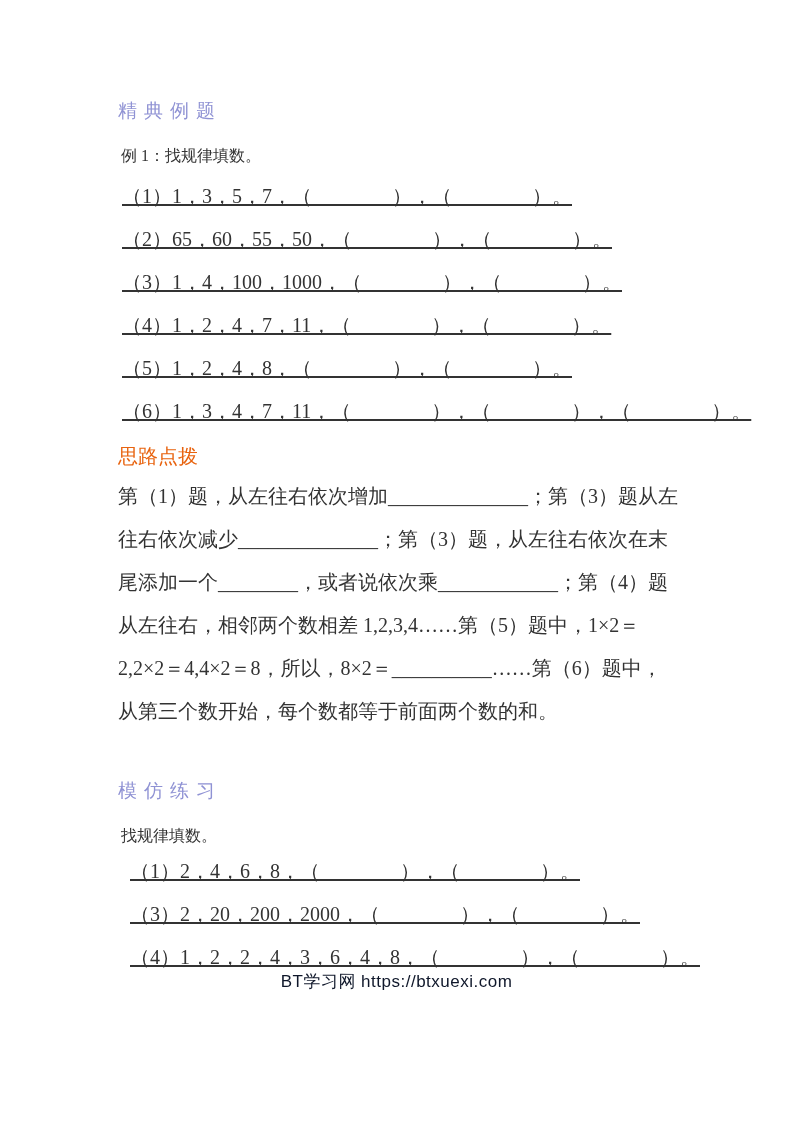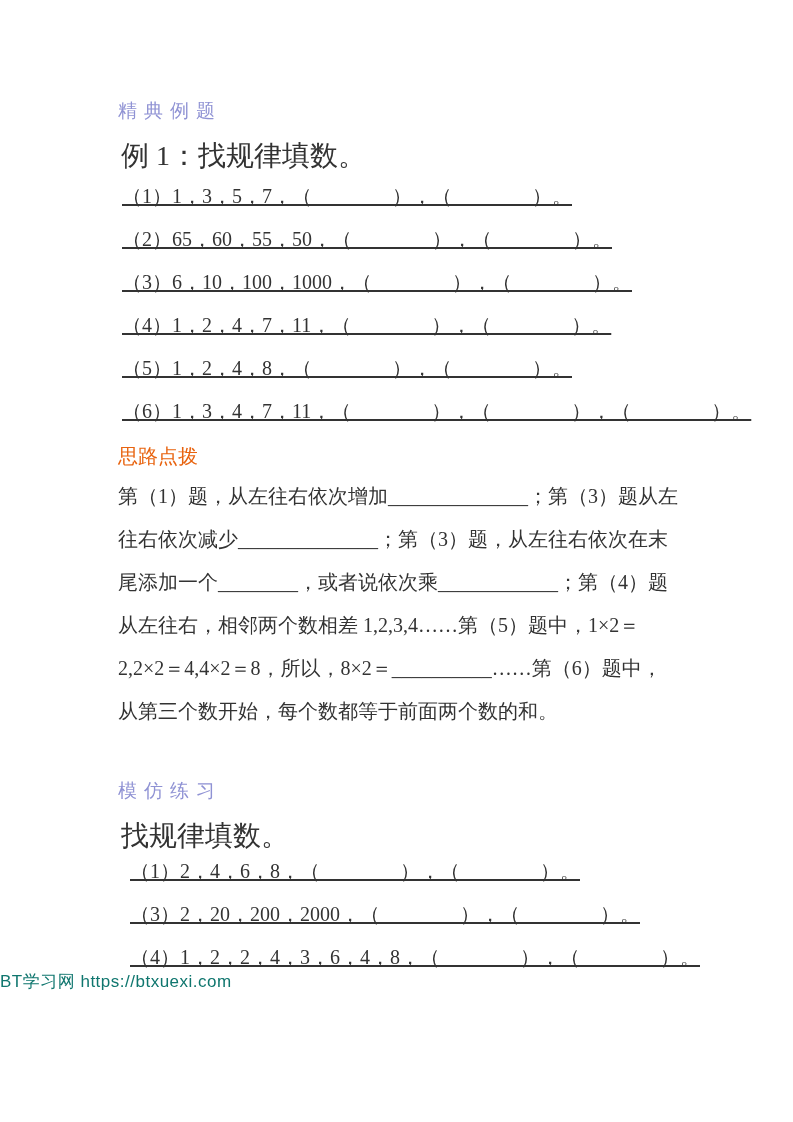--- a/index.html
+++ b/index.html
@@ -25,21 +25,21 @@
   .heading-purple {
     font-size: 19px;
     font-weight: 400;
     color: #8f92d4;
     letter-spacing: 7px;
     line-height: 28px;
     margin: 0;
     white-space: nowrap;
   }
   .intro-line {
-    font-size: 28px;
+    font-size: 16px;
     line-height: 28px;
     margin: 17px 0 0 3px;
     white-space: nowrap;
   }
   .seq-list {
     margin-top: 5px;
   }
   .seq-item {
     font-size: 20px;
     height: 43px;
@@ -71,42 +71,42 @@
   }
   .practice-list {
     margin-top: 0;
     margin-left: 8px;
   }
   .footer {
     position: absolute;
     left: 0;
     right: 0;
     bottom: 38px;
-    text-align: left;
+    text-align: center;
     font-family: "Liberation Sans", "DejaVu Sans", sans-serif;
     font-size: 17px;
     line-height: 20px;
-    color: #0f766e;
+    color: #0f172a;
     letter-spacing: 0.5px;
   }
 </style>
 </head>
 <body>
 
 <div class="page">
   <div class="content">
 
     <h2 class="heading-purple">精典例题</h2>
 
     <p class="intro-line">例 1：找规律填数。</p>
 
     <div class="seq-list">
       <div class="seq-item">（1）1，3，5，7，（　　　　），（　　　　）。</div>
       <div class="seq-item">（2）65，60，55，50，（　　　　），（　　　　）。</div>
-      <div class="seq-item">（3）6，10，100，1000，（　　　　），（　　　　）。</div>
+      <div class="seq-item">（3）1，4，100，1000，（　　　　），（　　　　）。</div>
       <div class="seq-item">（4）1，2，4，7，11，（　　　　），（　　　　）。</div>
       <div class="seq-item">（5）1，2，4，8，（　　　　），（　　　　）。</div>
       <div class="seq-item">（6）1，3，4，7，11，（　　　　），（　　　　），（　　　　）。</div>
     </div>
 
     <h2 class="heading-orange">思路点拨</h2>
 
     <div class="tips-paragraph">
       <div class="tips-line">第（1）题，从左往右依次增加______________；第（3）题从左</div>
       <div class="tips-line">往右依次减少______________；第（3）题，从左往右依次在末</div>

